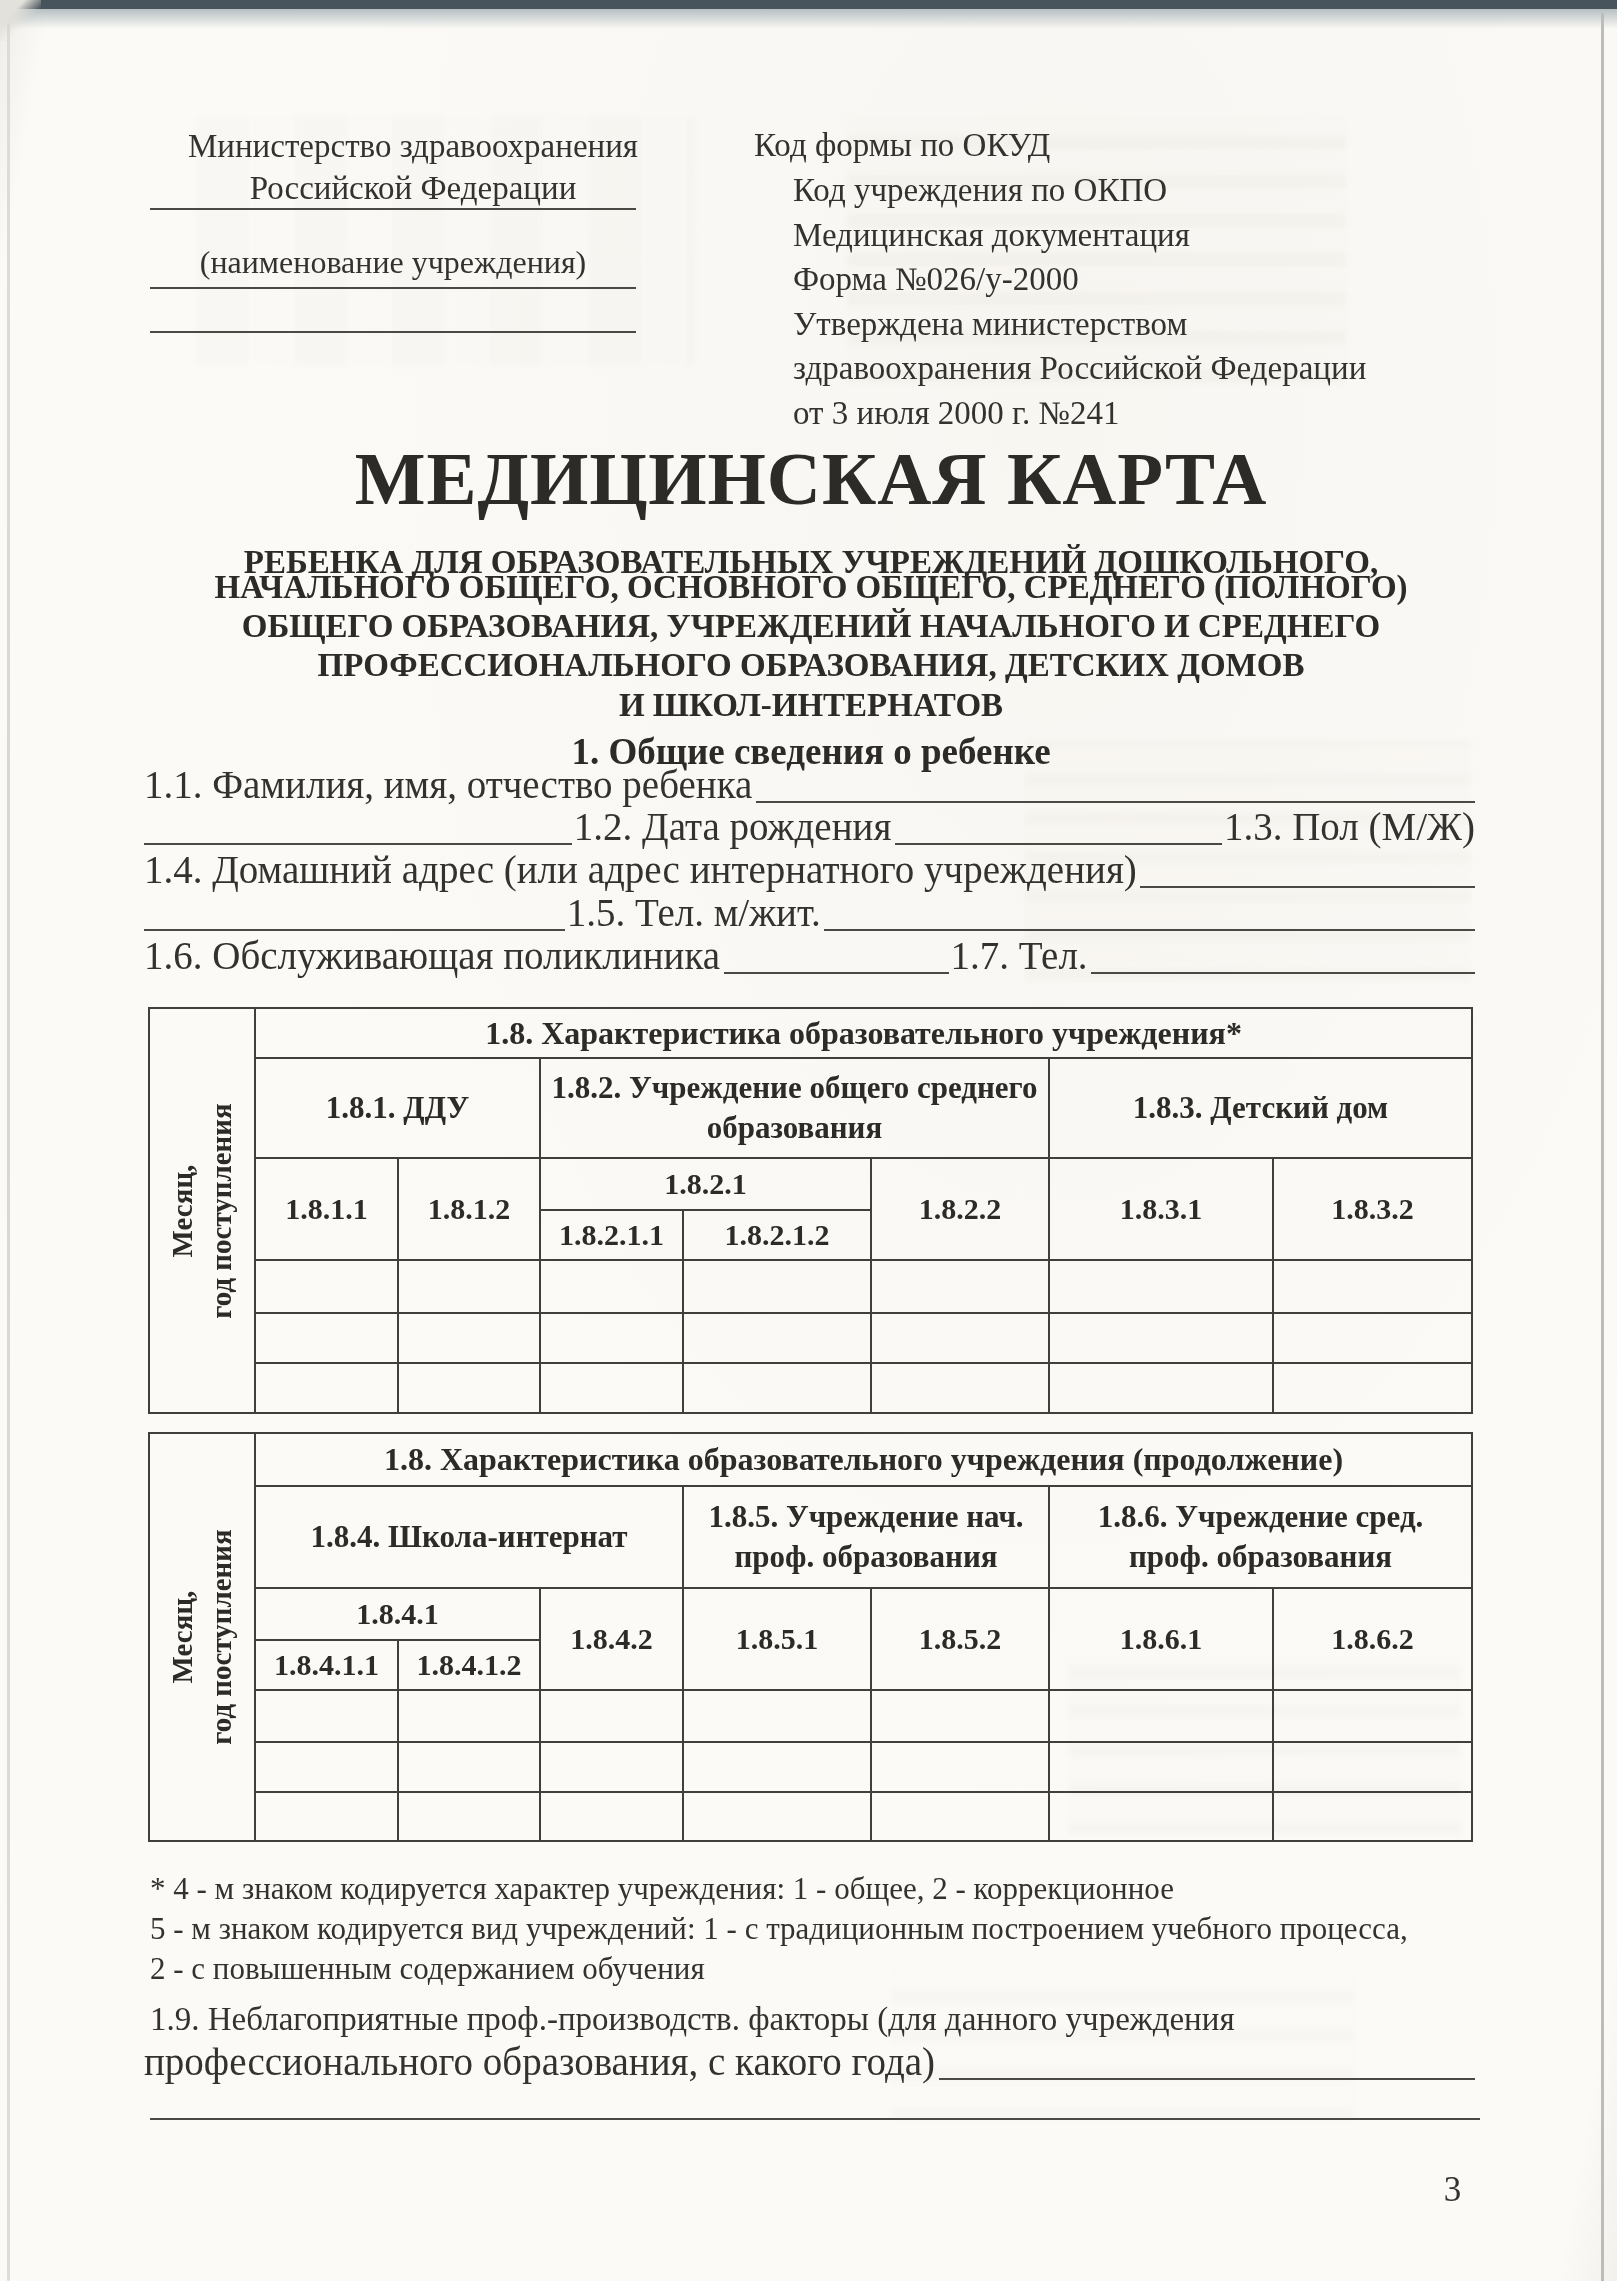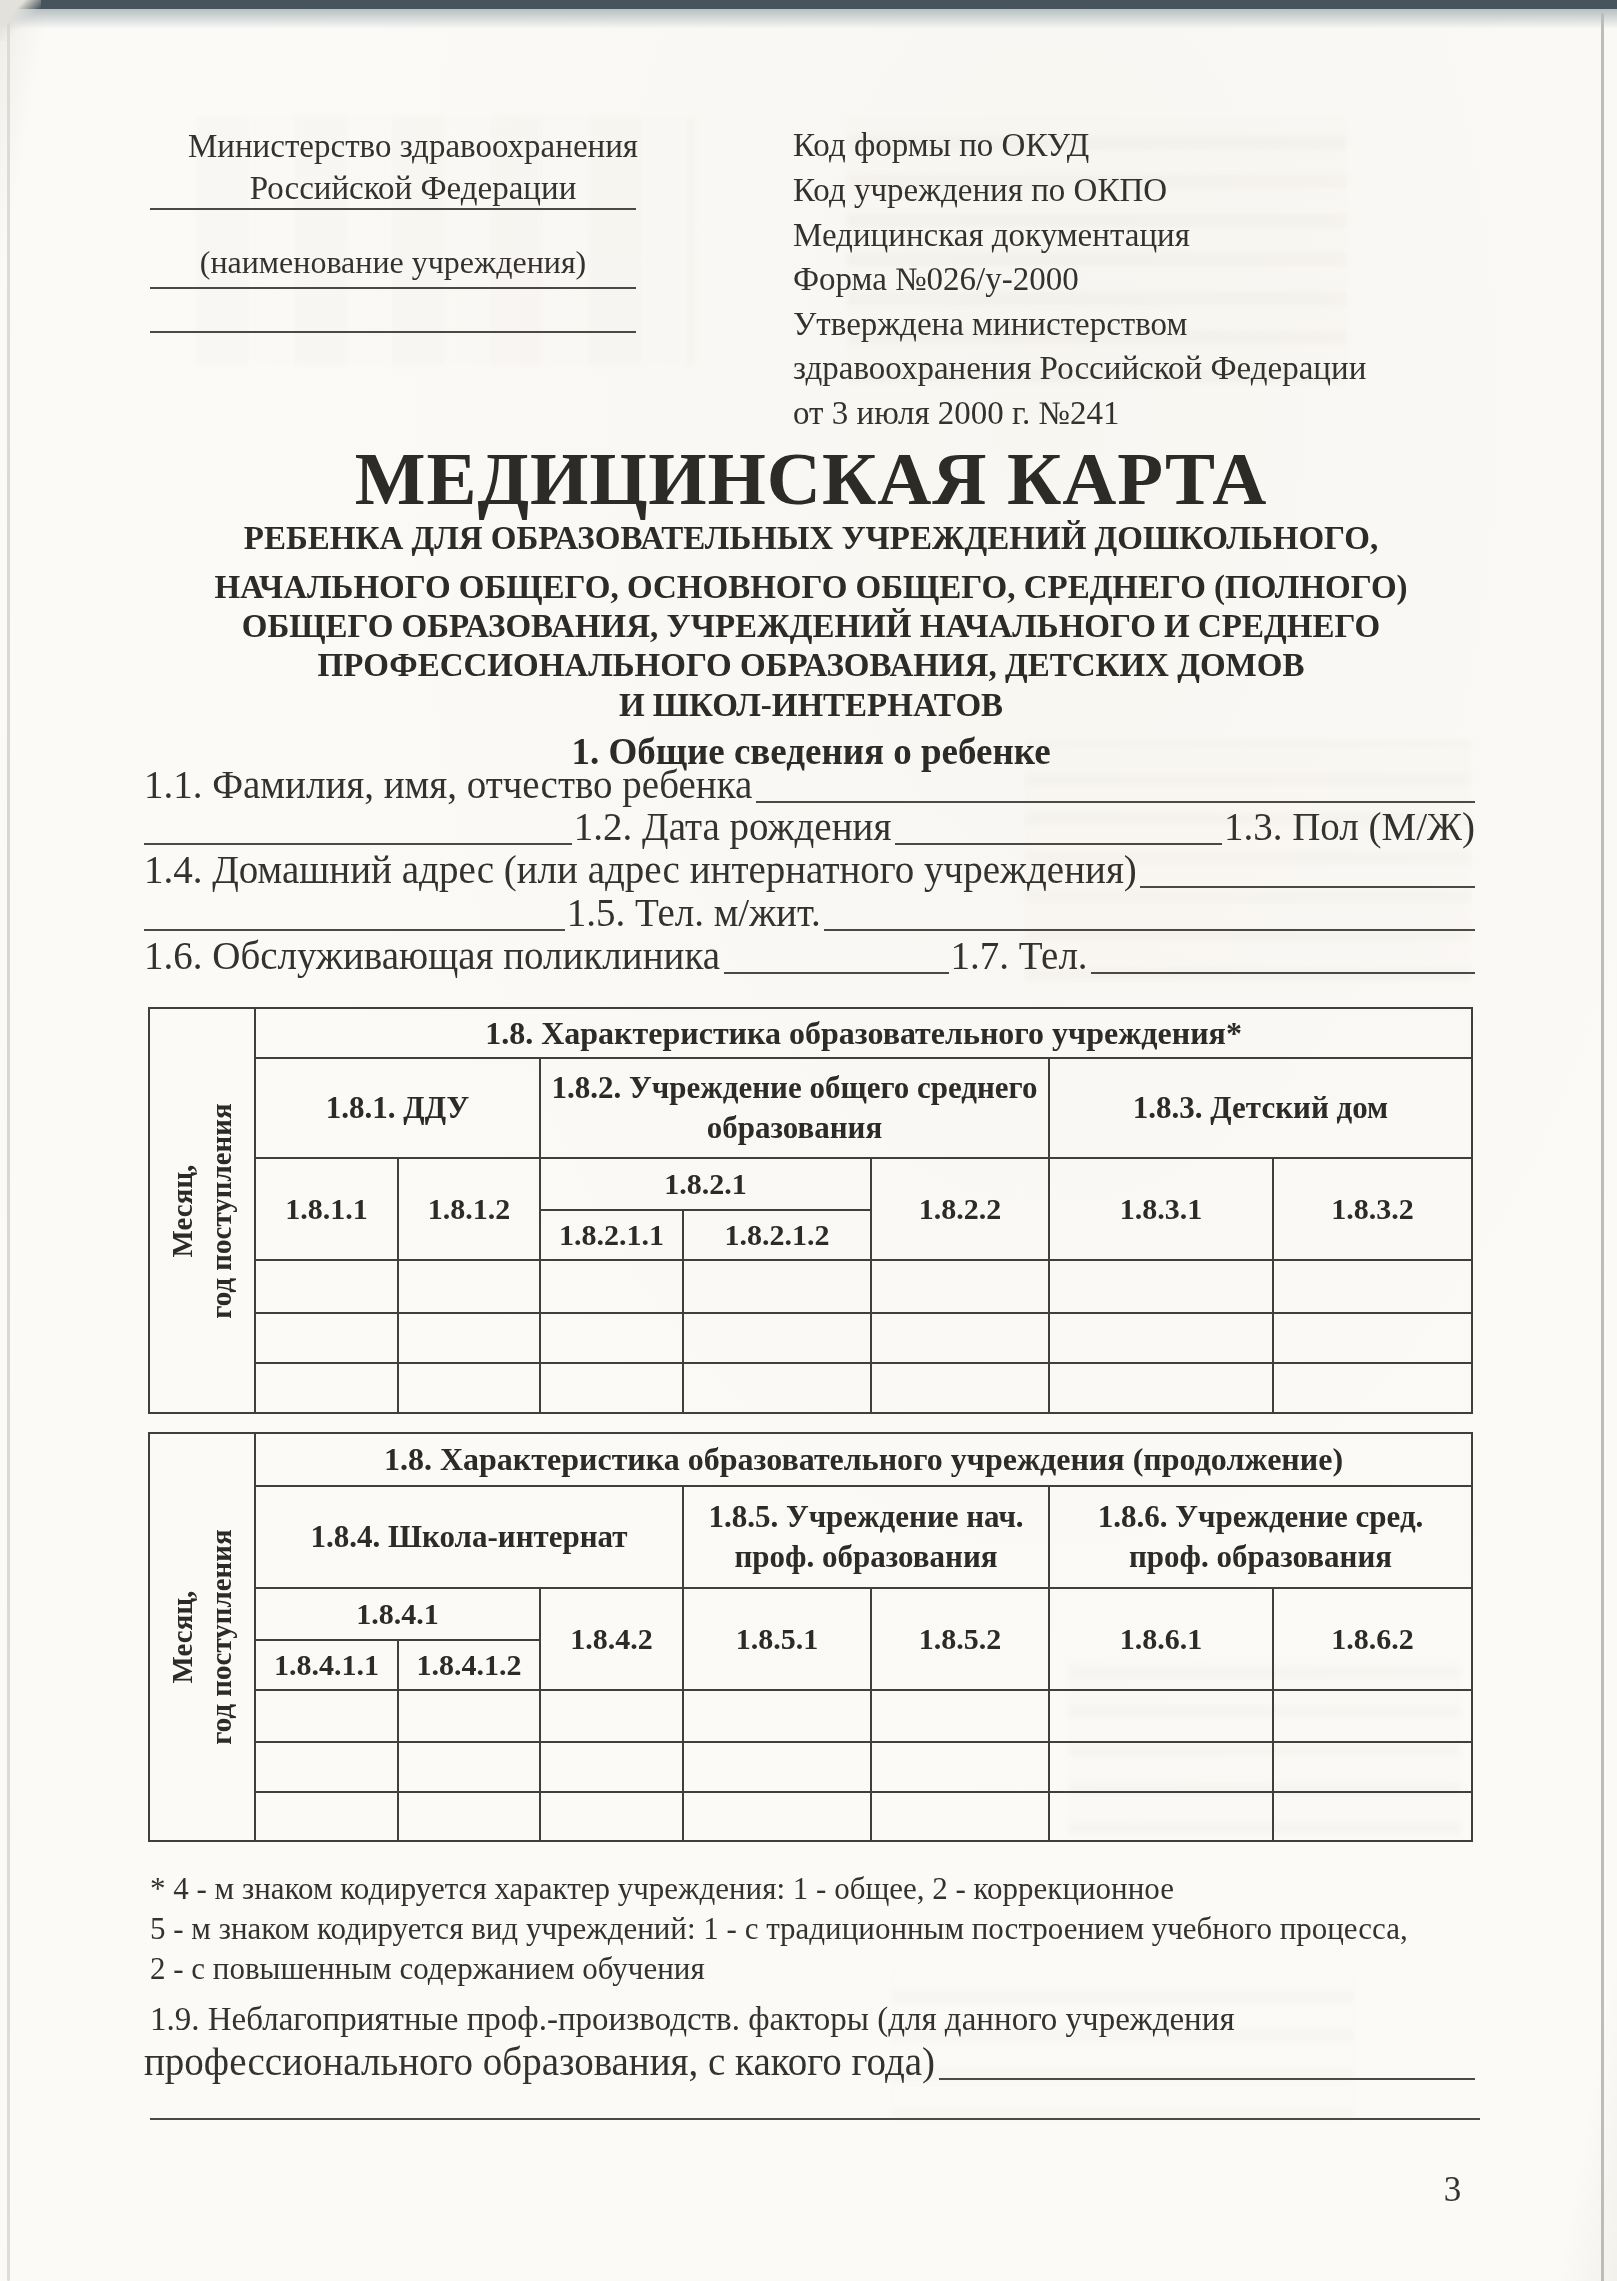--- a/index.html
+++ b/index.html
@@ -62,31 +62,31 @@
   <div class="bleed bl-h" style="left:1069px;top:1657px;width:392px;height:178px;opacity:.4;"></div>
   <div class="bleed bl-h" style="left:891px;top:1969px;width:463px;height:151px;opacity:.35;"></div>
 
   <div class="txt center" style="left:150px;top:125px;width:526px;font-size:33px;line-height:42px;">Министерство здравоохранения</div>
   <div class="txt center" style="left:150px;top:167px;width:526px;font-size:33px;line-height:42px;">Российской Федерации</div>
   <div class="hline" style="left:150px;top:208px;width:486px;"></div>
   <div class="txt center" style="left:150px;top:244px;width:486px;font-size:32px;">(наименование учреждения)</div>
   <div class="hline" style="left:150px;top:287px;width:486px;"></div>
   <div class="hline" style="left:150px;top:331px;width:486px;"></div>
 
-  <div class="txt" style="left:793px;top:127px;font-size:33px;text-align:center;">Код формы по ОКУД</div>
+  <div class="txt" style="left:754px;top:127px;font-size:33px;text-align:center;">Код формы по ОКУД</div>
   <div class="txt" style="left:793px;top:172px;font-size:33px;">Код учреждения по ОКПО</div>
   <div class="txt" style="left:793px;top:217px;font-size:33px;">Медицинская документация</div>
   <div class="txt" style="left:793px;top:261px;font-size:33px;">Форма №026/у-2000</div>
   <div class="txt" style="left:793px;top:306px;font-size:33px;">Утверждена министерством</div>
   <div class="txt" style="left:793px;top:350px;font-size:33px;">здравоохранения Российской Федерации</div>
   <div class="txt" style="left:793px;top:395px;font-size:33px;">от 3 июля 2000 г. №241</div>
 
   <div class="txt center b" style="left:150px;top:408px;width:1322px;font-size:75px;letter-spacing:0.9px;">МЕДИЦИНСКАЯ КАРТА</div>
 
-  <div class="txt center b" style="left:116px;top:492px;width:1390px;font-size:33px;">РЕБЕНКА ДЛЯ ОБРАЗОВАТЕЛЬНЫХ УЧРЕЖДЕНИЙ ДОШКОЛЬНОГО,</div>
+  <div class="txt center b" style="left:116px;top:516px;width:1390px;font-size:33px;">РЕБЕНКА ДЛЯ ОБРАЗОВАТЕЛЬНЫХ УЧРЕЖДЕНИЙ ДОШКОЛЬНОГО,</div>
   <div class="txt center b" style="left:116px;top:541px;width:1390px;font-size:33px;">НАЧАЛЬНОГО ОБЩЕГО, ОСНОВНОГО ОБЩЕГО, СРЕДНЕГО (ПОЛНОГО)</div>
   <div class="txt center b" style="left:116px;top:580px;width:1390px;font-size:33px;">ОБЩЕГО ОБРАЗОВАНИЯ, УЧРЕЖДЕНИЙ НАЧАЛЬНОГО И СРЕДНЕГО</div>
   <div class="txt center b" style="left:116px;top:619px;width:1390px;font-size:33px;">ПРОФЕССИОНАЛЬНОГО ОБРАЗОВАНИЯ, ДЕТСКИХ ДОМОВ</div>
   <div class="txt center b" style="left:116px;top:659px;width:1390px;font-size:33px;">И ШКОЛ-ИНТЕРНАТОВ</div>
 
   <div class="txt center b" style="left:150px;top:702px;width:1322px;font-size:37px;">1. Общие сведения о ребенке</div>
 
   <div class="frow" style="top:765px;">
     <span class="lbl">1.1. Фамилия, имя, отчество ребенка</span>
     <span class="fill last"></span>

